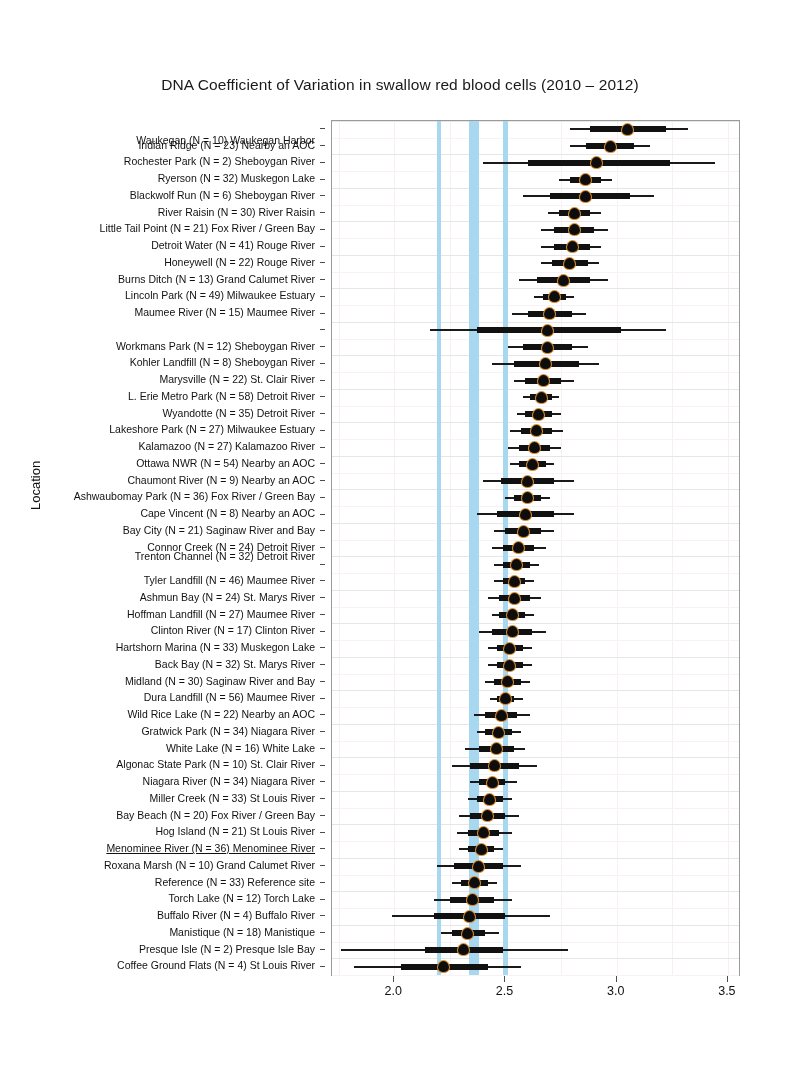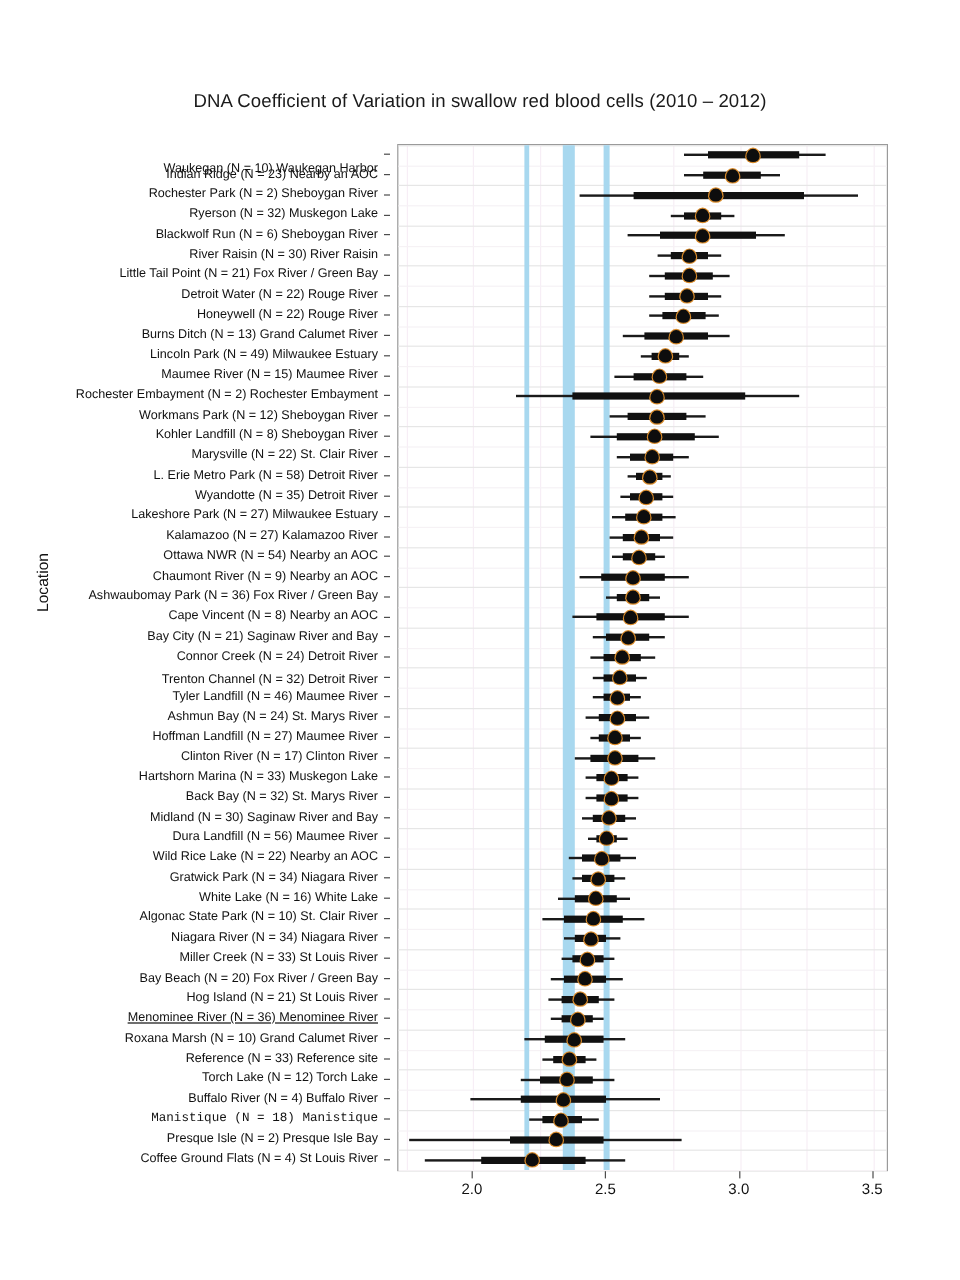--- a/index.html
+++ b/index.html
@@ -76,31 +76,30 @@
       <div class="ylab" style="top: 33.4902px; height: 16.7451px; line-height: 16.7451px;">Rochester Park (N = 2) Sheboygan River</div>
       <div class="ytick" style="top: 41.8627px;"></div>
       <div class="ylab" style="top: 50.2353px; height: 16.7451px; line-height: 16.7451px;">Ryerson (N = 32) Muskegon Lake</div>
       <div class="ytick" style="top: 58.6078px;"></div>
       <div class="ylab" style="top: 66.9804px; height: 16.7451px; line-height: 16.7451px;">Blackwolf Run (N = 6) Sheboygan River</div>
       <div class="ytick" style="top: 75.3529px;"></div>
       <div class="ylab" style="top: 83.7255px; height: 16.7451px; line-height: 16.7451px;">River Raisin (N = 30) River Raisin</div>
       <div class="ytick" style="top: 92.098px;"></div>
       <div class="ylab" style="top: 100.471px; height: 16.7451px; line-height: 16.7451px;">Little Tail Point (N = 21) Fox River / Green Bay</div>
       <div class="ytick" style="top: 108.843px;"></div>
-      <div class="ylab" style="top: 117.216px; height: 16.7451px; line-height: 16.7451px;">Detroit Water (N = 22) Rouge River</div>
+      <div class="ylab" style="top: 117.216px; height: 16.7451px; line-height: 16.7451px;">Detroit Water (N = 41) Rouge River</div>
       <div class="ytick" style="top: 125.588px;"></div>
       <div class="ylab" style="top: 133.961px; height: 16.7451px; line-height: 16.7451px;">Honeywell (N = 22) Rouge River</div>
       <div class="ytick" style="top: 142.333px;"></div>
       <div class="ylab" style="top: 150.706px; height: 16.7451px; line-height: 16.7451px;">Burns Ditch (N = 13) Grand Calumet River</div>
       <div class="ytick" style="top: 159.078px;"></div>
       <div class="ylab" style="top: 167.451px; height: 16.7451px; line-height: 16.7451px;">Lincoln Park (N = 49) Milwaukee Estuary</div>
       <div class="ytick" style="top: 175.824px;"></div>
       <div class="ylab" style="top: 184.196px; height: 16.7451px; line-height: 16.7451px;">Maumee River (N = 15) Maumee River</div>
       <div class="ytick" style="top: 192.569px;"></div>
-      <div class="ylab" style="top: 200.941px; height: 16.7451px; line-height: 16.7451px;">Rochester Embayment (N = 2) Rochester Embayment</div>
       <div class="ytick" style="top: 209.314px;"></div>
       <div class="ylab" style="top: 217.686px; height: 16.7451px; line-height: 16.7451px;">Workmans Park (N = 12) Sheboygan River</div>
       <div class="ytick" style="top: 226.059px;"></div>
       <div class="ylab" style="top: 234.431px; height: 16.7451px; line-height: 16.7451px;">Kohler Landfill (N = 8) Sheboygan River</div>
       <div class="ytick" style="top: 242.804px;"></div>
       <div class="ylab" style="top: 251.176px; height: 16.7451px; line-height: 16.7451px;">Marysville (N = 22) St. Clair River</div>
       <div class="ytick" style="top: 259.549px;"></div>
       <div class="ylab" style="top: 267.922px; height: 16.7451px; line-height: 16.7451px;">L. Erie Metro Park (N = 58) Detroit River</div>
       <div class="ytick" style="top: 276.294px;"></div>
       <div class="ylab" style="top: 284.667px; height: 16.7451px; line-height: 16.7451px;">Wyandotte (N = 35) Detroit River</div>
@@ -114,21 +113,21 @@
       <div class="ylab" style="top: 351.647px; height: 16.7451px; line-height: 16.7451px;">Chaumont River (N = 9) Nearby an AOC</div>
       <div class="ytick" style="top: 360.02px;"></div>
       <div class="ylab" style="top: 368.392px; height: 16.7451px; line-height: 16.7451px;">Ashwaubomay Park (N = 36) Fox River / Green Bay</div>
       <div class="ytick" style="top: 376.765px;"></div>
       <div class="ylab" style="top: 385.137px; height: 16.7451px; line-height: 16.7451px;">Cape Vincent (N = 8) Nearby an AOC</div>
       <div class="ytick" style="top: 393.51px;"></div>
       <div class="ylab" style="top: 401.882px; height: 16.7451px; line-height: 16.7451px;">Bay City (N = 21) Saginaw River and Bay</div>
       <div class="ytick" style="top: 410.255px;"></div>
       <div class="ylab" style="top: 418.627px; height: 16.7451px; line-height: 16.7451px;">Connor Creek (N = 24) Detroit River</div>
       <div class="ytick" style="top: 427px;"></div>
-      <div class="ylab" style="top: 438px; height: 16.7451px; line-height: 16.7451px; margin-left: 15px;">Trenton Channel (N = 32) Detroit River</div>
+      <div class="ylab" style="top: 428px; height: 16.7451px; line-height: 16.7451px; margin-left: 15px;">Trenton Channel (N = 32) Detroit River</div>
       <div class="ytick" style="top: 443.745px;"></div>
       <div class="ylab" style="top: 452.118px; height: 16.7451px; line-height: 16.7451px;">Tyler Landfill (N = 46) Maumee River</div>
       <div class="ytick" style="top: 460.49px;"></div>
       <div class="ylab" style="top: 468.863px; height: 16.7451px; line-height: 16.7451px;">Ashmun Bay (N = 24) St. Marys River</div>
       <div class="ytick" style="top: 477.235px;"></div>
       <div class="ylab" style="top: 485.608px; height: 16.7451px; line-height: 16.7451px;">Hoffman Landfill (N = 27) Maumee River</div>
       <div class="ytick" style="top: 493.98px;"></div>
       <div class="ylab" style="top: 502.353px; height: 16.7451px; line-height: 16.7451px;">Clinton River (N = 17) Clinton River</div>
       <div class="ytick" style="top: 510.725px;"></div>
       <div class="ylab" style="top: 519.098px; height: 16.7451px; line-height: 16.7451px;">Hartshorn Marina (N = 33) Muskegon Lake</div>
@@ -158,21 +157,21 @@
       <div class="ylab" style="top: 720.039px; height: 16.7451px; line-height: 16.7451px; text-decoration: underline;">Menominee River (N = 36) Menominee River</div>
       <div class="ytick" style="top: 728.412px;"></div>
       <div class="ylab" style="top: 736.784px; height: 16.7451px; line-height: 16.7451px;">Roxana Marsh (N = 10) Grand Calumet River</div>
       <div class="ytick" style="top: 745.157px;"></div>
       <div class="ylab" style="top: 753.529px; height: 16.7451px; line-height: 16.7451px;">Reference (N = 33) Reference site</div>
       <div class="ytick" style="top: 761.902px;"></div>
       <div class="ylab" style="top: 770.275px; height: 16.7451px; line-height: 16.7451px;">Torch Lake (N = 12) Torch Lake</div>
       <div class="ytick" style="top: 778.647px;"></div>
       <div class="ylab" style="top: 787.02px; height: 16.7451px; line-height: 16.7451px;">Buffalo River (N = 4) Buffalo River</div>
       <div class="ytick" style="top: 795.392px;"></div>
-      <div class="ylab" style="top: 803.765px; height: 16.7451px; line-height: 16.7451px; font-family: Liberation Mono, monospace;">Manistique (N = 18) Manistique</div>
+      <div class="ylab" style="top: 803.765px; height: 16.7451px; line-height: 16.7451px;">Manistique (N = 18) Manistique</div>
       <div class="ytick" style="top: 812.137px;"></div>
       <div class="ylab" style="top: 820.51px; height: 16.7451px; line-height: 16.7451px;">Presque Isle (N = 2) Presque Isle Bay</div>
       <div class="ytick" style="top: 828.882px;"></div>
       <div class="ylab" style="top: 837.255px; height: 16.7451px; line-height: 16.7451px;">Coffee Ground Flats (N = 4) St Louis River</div>
       <div class="ytick" style="top: 845.627px;"></div>
     </div>
 
   <div id="panel">
       <div class="vgrid" style="left: 62.2732px;"></div>
       <div class="vgrid" style="left: 6.67213px;"></div>

